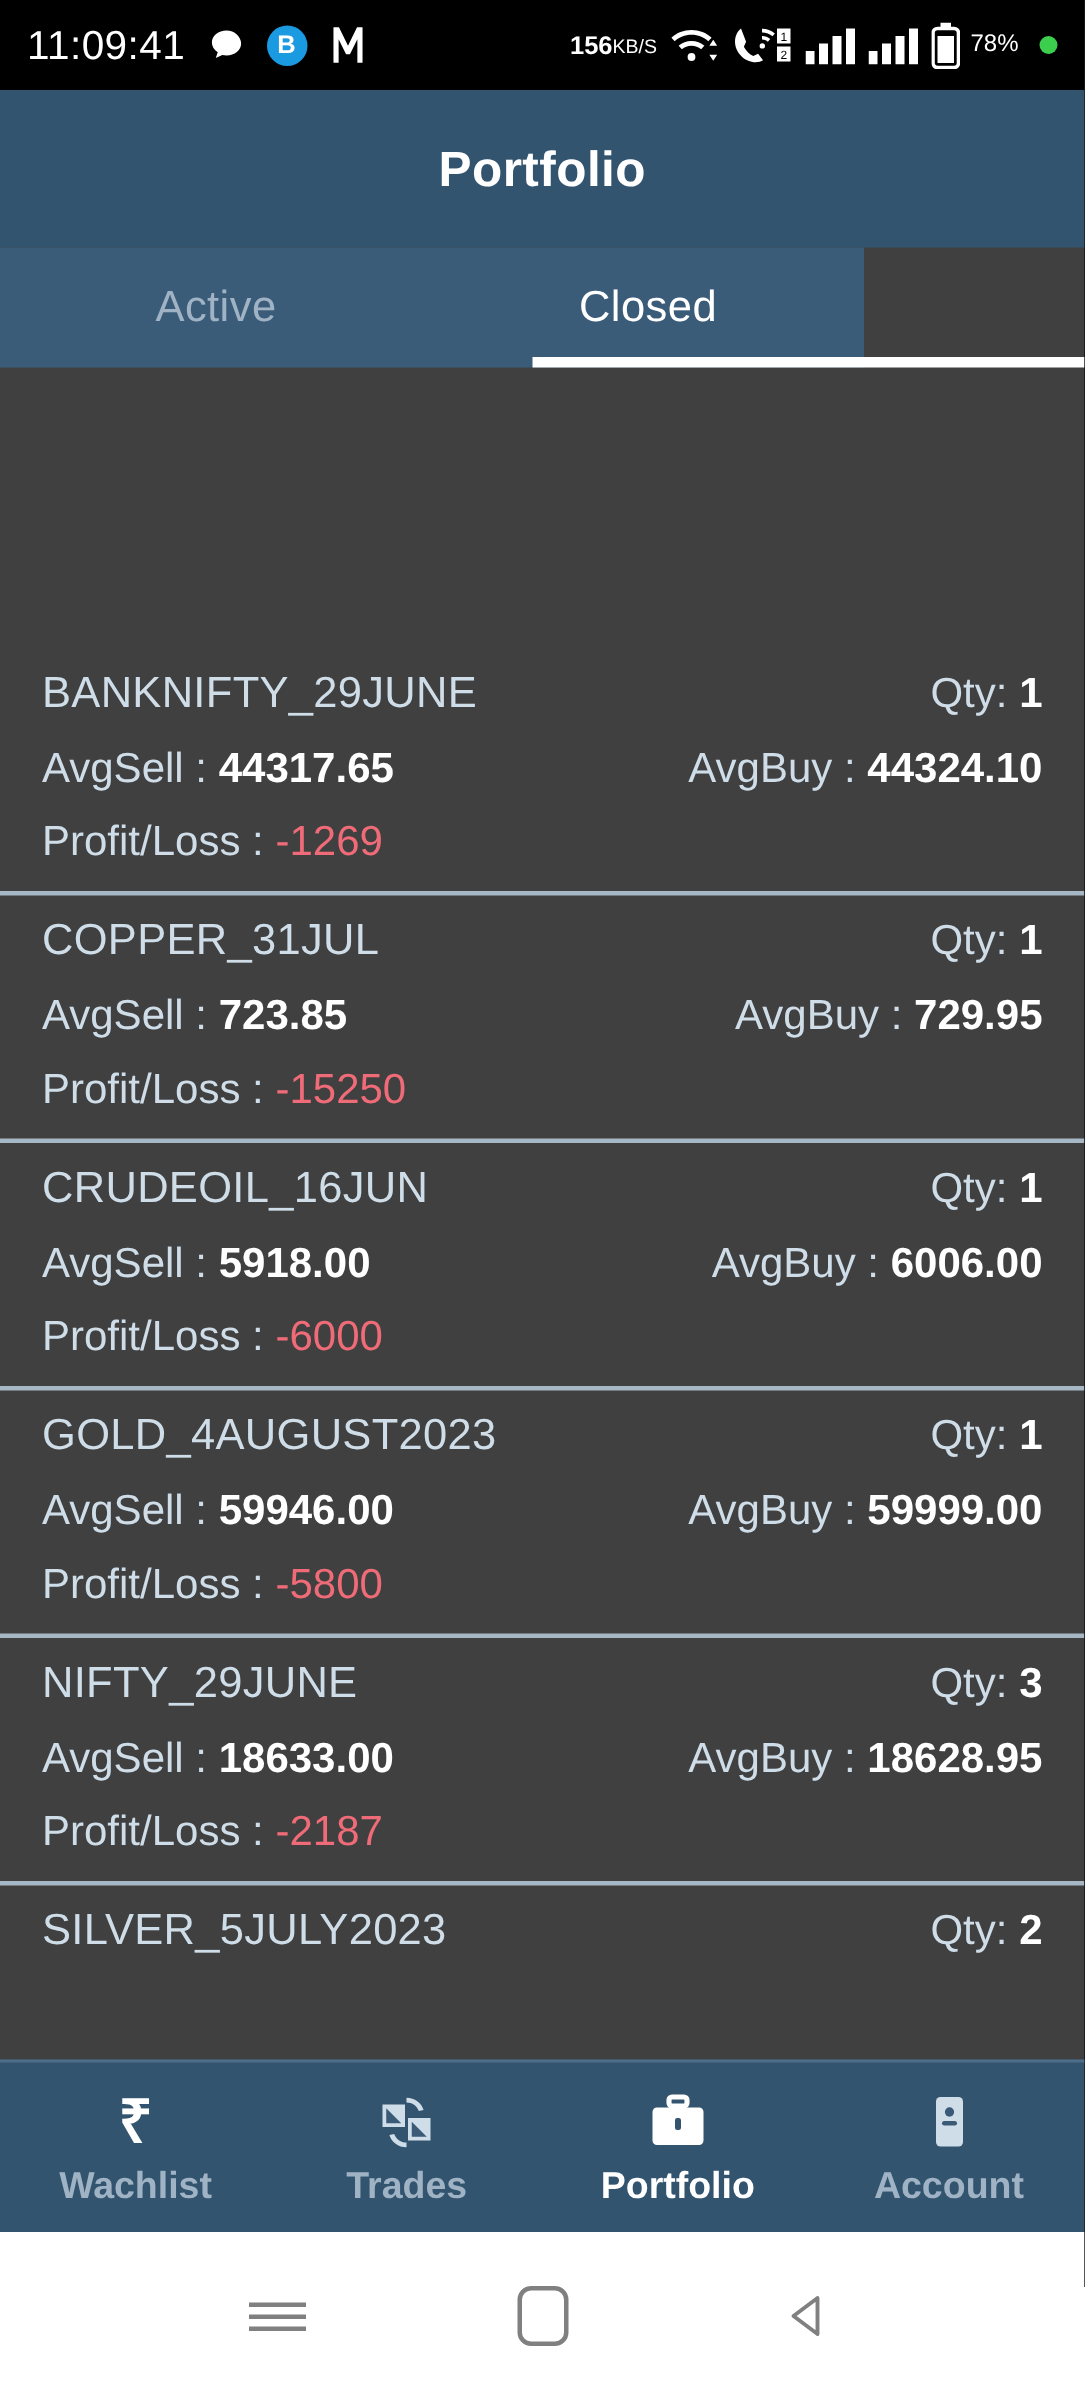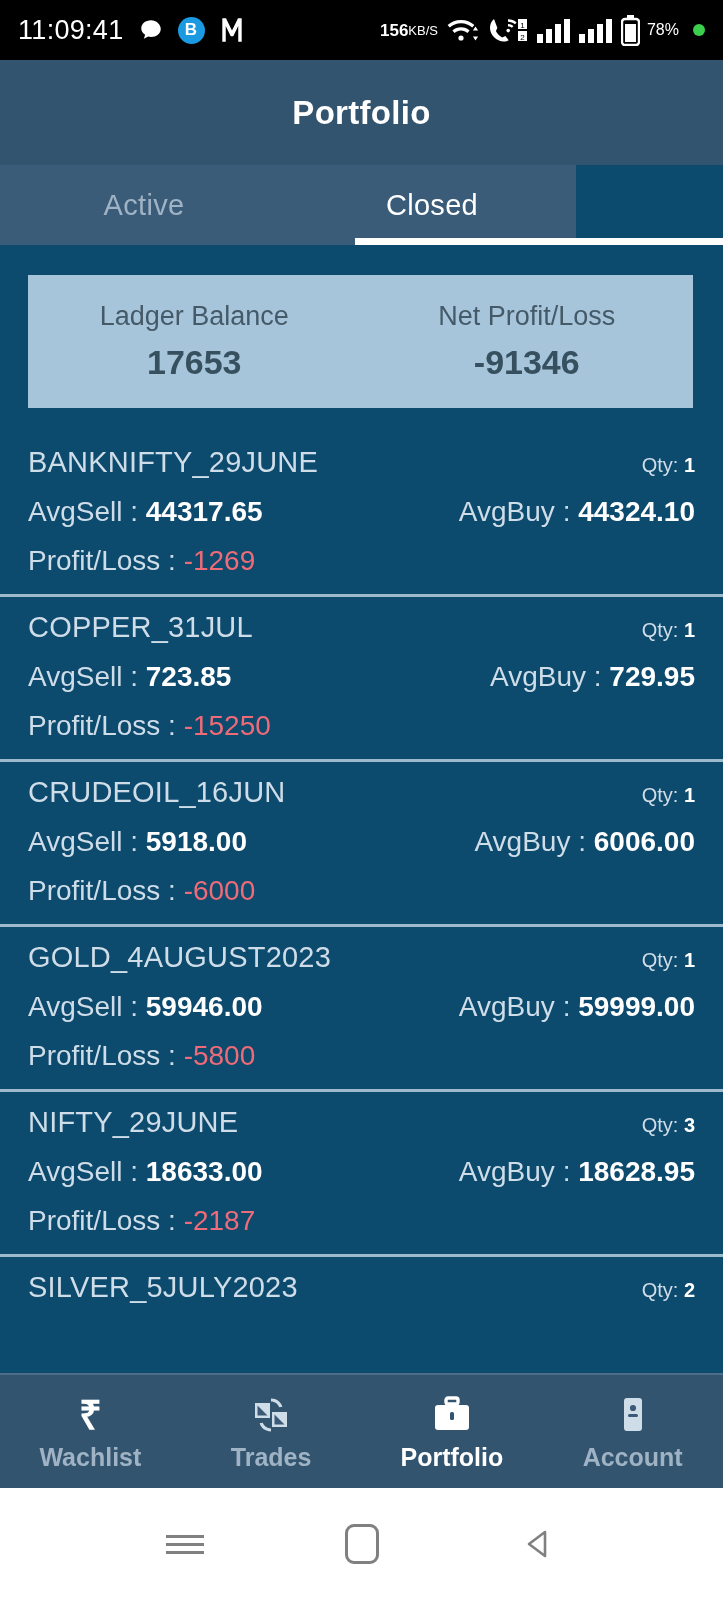--- a/index.html
+++ b/index.html
@@ -3,21 +3,21 @@
 <meta charset="utf-8">
 <title>Portfolio</title>
 <style>
   * { margin:0; padding:0; box-sizing:border-box; }
   html, body {
     width:723px; height:1600px;
     background:#000;
     font-family:"Liberation Sans", sans-serif;
     overflow:hidden;
   }
-  #phone { position:relative; width:723px; height:1600px; background:#0c4a6e; }
+  #phone { position:relative; width:723px; height:1600px; background:#404040; }
 
   
   .statusbar {
     position:absolute; top:0; left:0; width:723px; height:60px;
     background:#000; color:#fff;
     display:flex; align-items:center; justify-content:space-between;
     padding:0 18px;
   }
   .sb-left { display:flex; align-items:center; gap:14px; }
   .sb-time { font-size:27px; font-weight:400; letter-spacing:.3px; }
@@ -71,21 +71,21 @@
   .sum-value { font-size:34px; font-weight:700; color:#37505f; }
 
   
   .list { position:absolute; left:0; top:432px; width:723px; height:960px; overflow:hidden; }
   .row { padding:14px 28px 0 28px; }
   .row-line {
     display:flex; justify-content:space-between; align-items:baseline;
     margin-bottom:17px;
   }
   .sym { font-size:29px; color:#cfdde8; letter-spacing:.2px; }
-  .qty { font-size:20px; color:#cfdde8; }
+  .qty { font-size:28px; color:#cfdde8; }
   .qty b { color:#ffffff; font-weight:700; }
   .lbl { font-size:28px; color:#cfdde8; }
   .lbl b { color:#ffffff; font-weight:700; }
   .pl b { color:#ef6b78; font-weight:400; }
   .divider { height:3px; background:#b9cddd; margin:12px 0 0 0; opacity:.85; }
 
   
   .bottomnav {
     position:absolute; left:0; bottom:112px; width:723px; height:115px;
     background:#33546f; display:flex; border-top:2px solid #4e6d88;
@@ -186,30 +186,20 @@
   <div class="appbar">
     <div class="appbar-title">Portfolio</div>
   </div>
 
   <div class="tabs">
     <div class="tab inactive">Active</div>
     <div class="tab active">Closed</div>
   </div>
   <div class="tab-indicator"></div>
 
-  <div class="summary">
-    <div class="sum-col">
-      <div class="sum-label">Ladger Balance</div>
-      <div class="sum-value">17653</div>
-    </div>
-    <div class="sum-col">
-      <div class="sum-label">Net Profit/Loss</div>
-      <div class="sum-value">-91346</div>
-    </div>
-  </div>
 
   <div class="list" id="positions-list">
       <div class="row">
         <div class="row-line">
           <span class="sym">BANKNIFTY_29JUNE</span>
           <span class="qty"><span>Qty:</span> <b>1</b></span>
         </div>
         <div class="row-line">
           <span class="lbl"><span>AvgSell :</span> <b>44317.65</b></span>
           <span class="lbl"><span>AvgBuy :</span> <b>44324.10</b></span>

